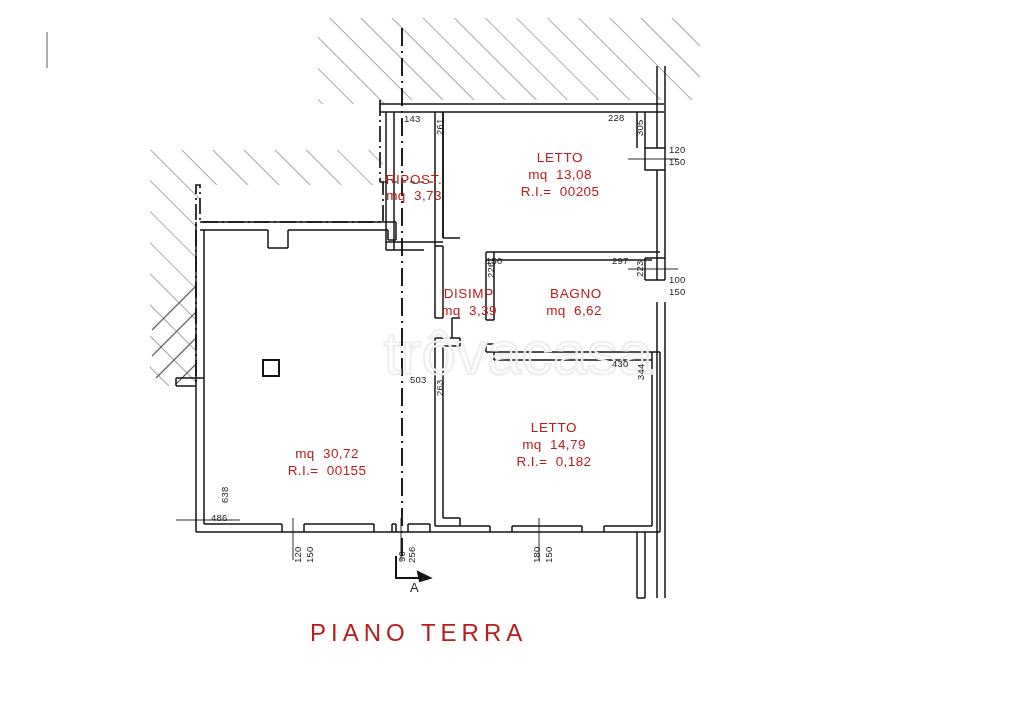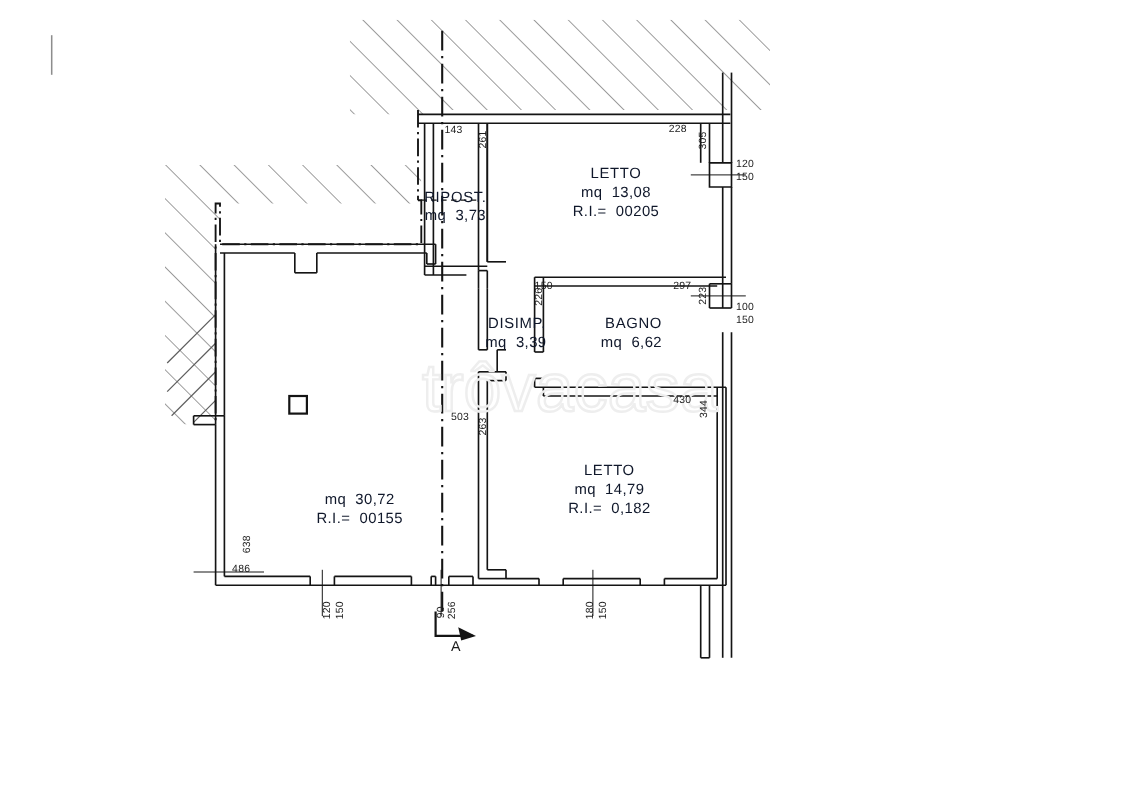--- a/index.html
+++ b/index.html
@@ -4,21 +4,21 @@
 <title>Planimetria</title>
 <style>
   html,body{margin:0;padding:0;background:#ffffff;}
   body{width:1024px;height:723px;overflow:hidden;
        font-family:"Liberation Sans","DejaVu Sans",sans-serif;color:#1a1a1a;}
   #stage{position:relative;width:1024px;height:723px;background:#fff;}
   svg#plan{position:absolute;left:0;top:0;width:1024px;height:723px;}
   .wm{position:absolute;left:258px;top:316px;width:520px;height:80px;
       pointer-events:none;}
   .wm svg{width:100%;height:100%;}
-  .lbl{position:absolute;white-space:pre;color:#0f172a;line-height:1.22;}
+  .lbl{position:absolute;white-space:pre;color:#b91c1c;line-height:1.22;}
   .room-name{font-size:13.5px;letter-spacing:.6px;text-align:center;}
   .room-area{font-size:13.5px;letter-spacing:.4px;text-align:center;}
   .prop-label{font-size:15px;letter-spacing:1.7px;}
   .title{font-size:24px;letter-spacing:5px;}
   .dim{position:absolute;font-size:9.5px;letter-spacing:.2px;color:#1d1d1d;white-space:nowrap;}
   .dim.vert{transform-origin:0 0;transform:rotate(-90deg);}
   .sect{position:absolute;font-size:13px;letter-spacing:.5px;}
 </style>
 </head>
 <body>
@@ -251,14 +251,15 @@
   <div class="dim vert" style="left:304px;top:563px;">150</div>
 
   <div class="dim vert" style="left:396px;top:562px;">90</div>
   <div class="dim vert" style="left:406px;top:563px;">256</div>
 
   <div class="dim vert" style="left:531px;top:563px;">180</div>
   <div class="dim vert" style="left:543px;top:563px;">150</div>
 
   <div class="sect" style="left:410px;top:580px;">A</div>
 
+  <div class="lbl title" style="left:310px;top:618px;">PIANO TERRA</div>
 
 </div>
 
 </body></html>

